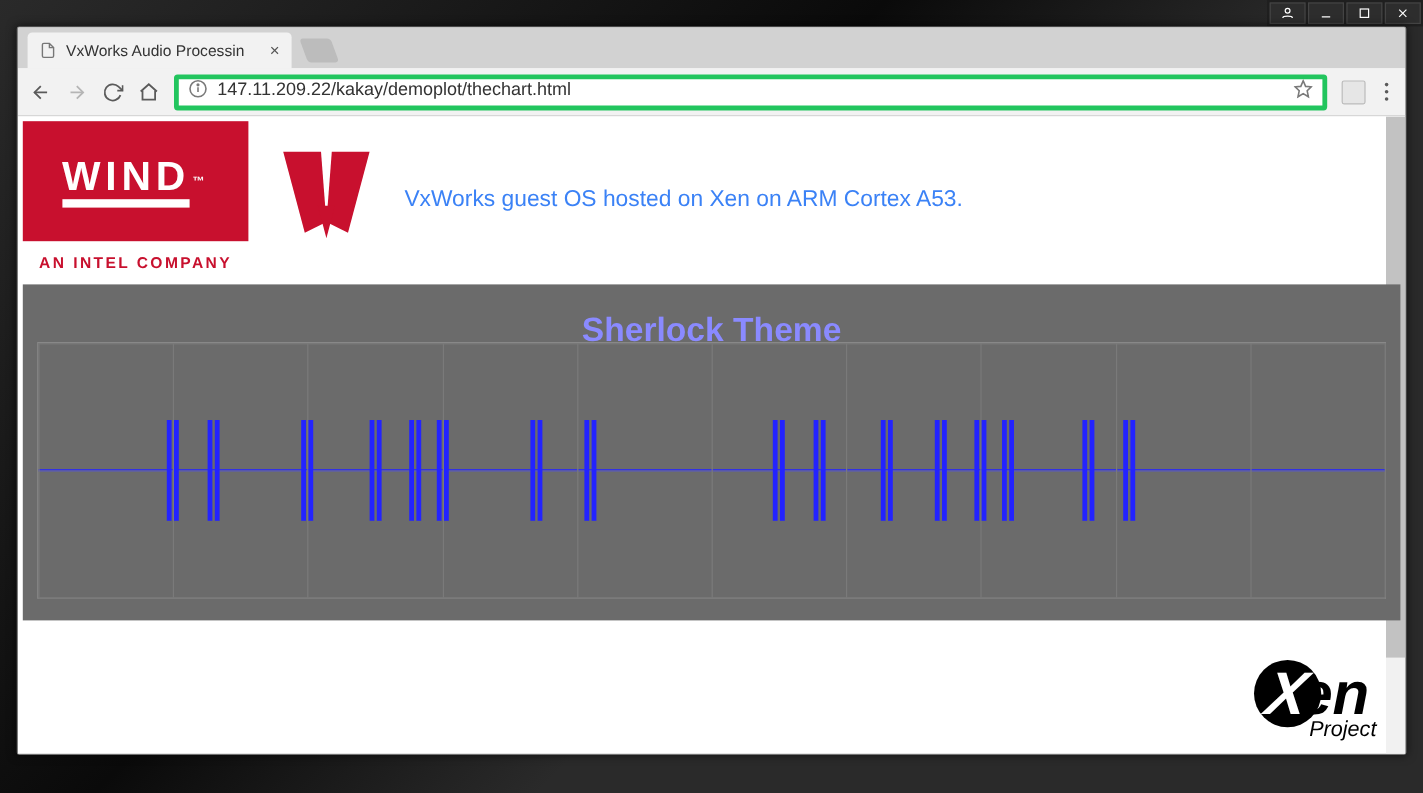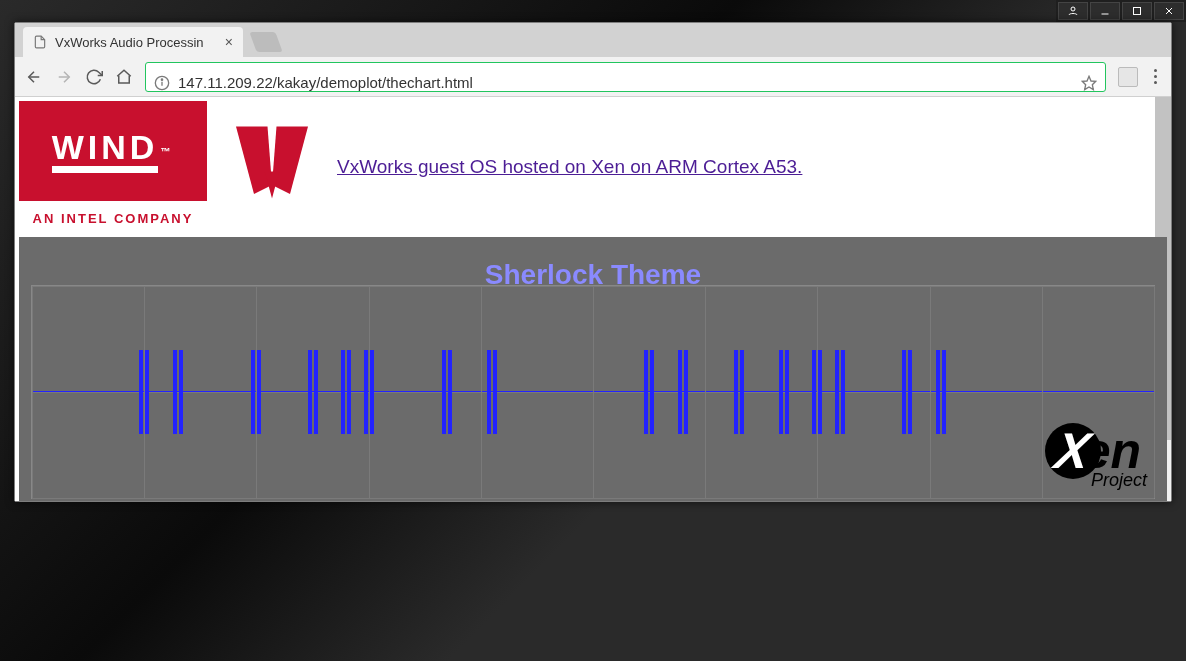--- a/index.html
+++ b/index.html
@@ -22,21 +22,21 @@
   .titlebar .btn {
     width: 30px; height: 18px; background: #2d2d2d; color: #fff;
     display: flex; align-items: center; justify-content: center;
     font-size: 12px; border: 1px solid #444;
   }
   .titlebar .btn svg { width: 12px; height: 12px; }
 
   
   .browser {
     position: absolute; left: 14px; top: 22px;
-    width: 1158px; height: 480px;
+    width: 1158px; height: 607px;
     background: #fff;
     border: 1px solid #7e7e7e;
     border-radius: 2px;
     box-shadow: 0 0 8px rgba(0,0,0,0.6);
     display: flex; flex-direction: column;
   }
 
   .tabstrip {
     height: 34px; background: #d2d2d2;
     display: flex; align-items: flex-end;
@@ -59,22 +59,22 @@
 
   .toolbar {
     height: 40px; background: #f2f2f2;
     display: flex; align-items: center; gap: 12px;
     padding: 0 10px; border-bottom: 1px solid #d0d0d0;
   }
   .navicon { width: 18px; height: 18px; color: #5a5a5a; display:flex; align-items:center; justify-content:center; }
   .navicon.disabled { color: #b5b5b5; }
   .addressbar {
     flex: 1; height: 30px; background: #fff;
-    border: 1px solid #22c55e; border-radius: 3px;
-    display: flex; align-items: flex-end; padding: 0 8px;
+    border: 4px solid #22c55e; border-radius: 3px;
+    display: flex; align-items: flex-start; padding: 0 8px;
     font-size: 15px; color: #333;
   }
   .addressbar .infoicon { width:16px; height:16px; color:#7a7a7a; margin-right:8px; flex-shrink:0; }
   .addressbar .star { margin-left:auto; color:#7a7a7a; width:16px; height:16px; }
   .ext-icon { width:20px; height:20px; background:#e6e6e6; border:1px solid #bbb; border-radius:2px; }
   .menu-dots { display:flex; flex-direction:column; gap:3px; padding:0 4px; }
   .menu-dots span { width:3px; height:3px; background:#5a5a5a; border-radius:50%; }
 
   
   .page {
@@ -98,21 +98,21 @@
     display:flex; align-items:center; justify-content:center;
     color:#fff; font-weight:700; font-size:34px; letter-spacing:4px;
     font-family: "Arial Black", Arial, sans-serif;
   }
   .wind-logo .red .tm { font-size:10px; vertical-align:super; margin-left:2px; }
   .wind-logo .red .underbar { border-bottom: 7px solid #fff; padding-bottom:2px; display:inline-block; line-height:1; }
   .wind-logo .sub {
     color:#c8102e; font-size:13px; letter-spacing:2px; padding-top:10px; font-weight:600;
   }
   .vx-logo { width:90px; height:90px; }
-  .header-text { font-size:19px; color:#4c1d95;text-decoration:underline; }
+  .header-text { font-size:19px; color:#3b82f6; }
 
   .chart-area {
     margin: 0 4px; background:#6b6b6b; position:relative;
     height: 280px;
   }
   .chart-title {
     text-align:center; color:#8a8aff; font-size:28px; font-weight:700;
     padding: 22px 0 10px 0; font-family: Arial, sans-serif;
   }
   .plot {

